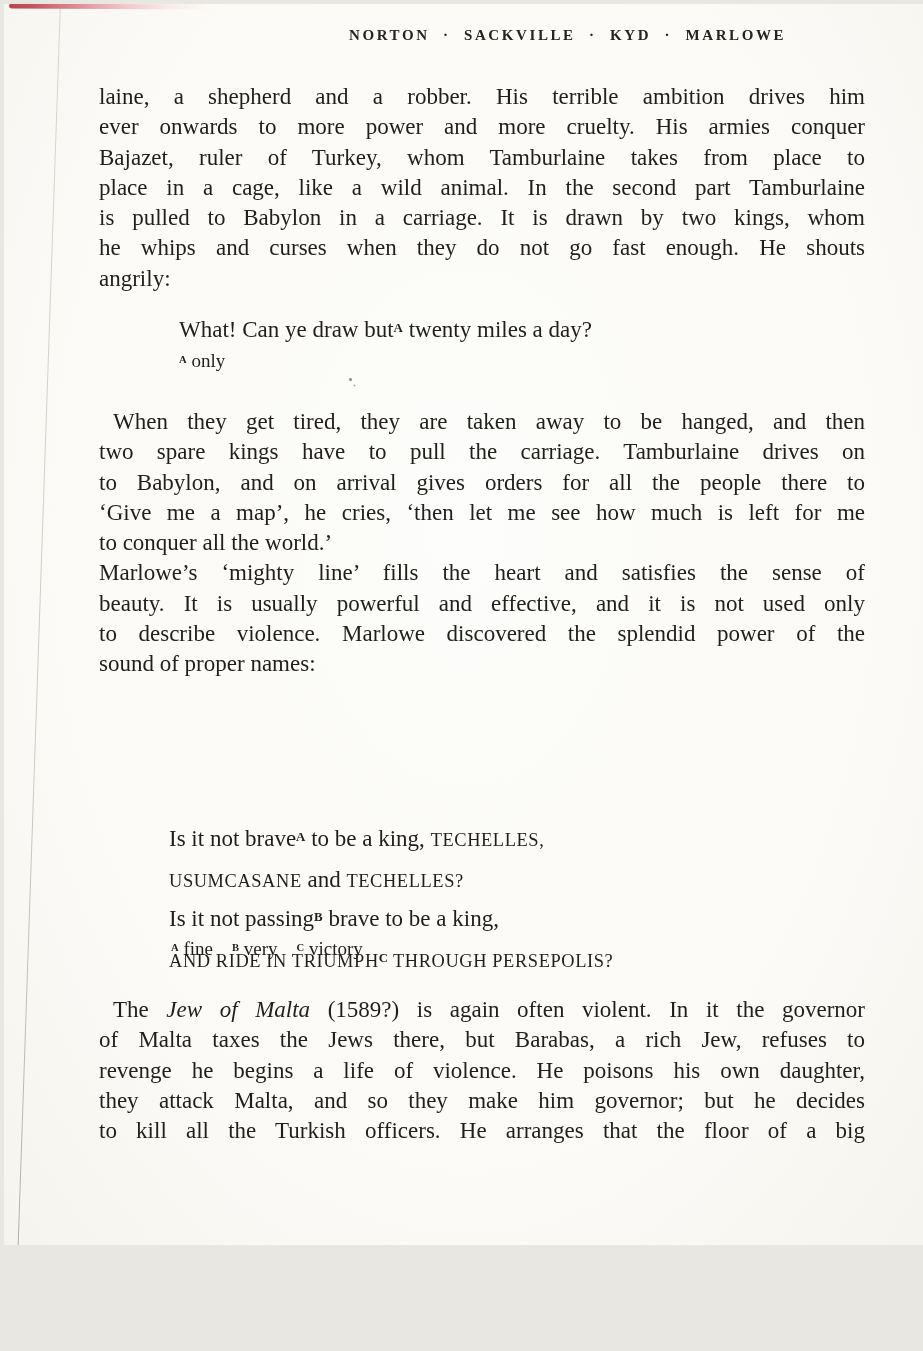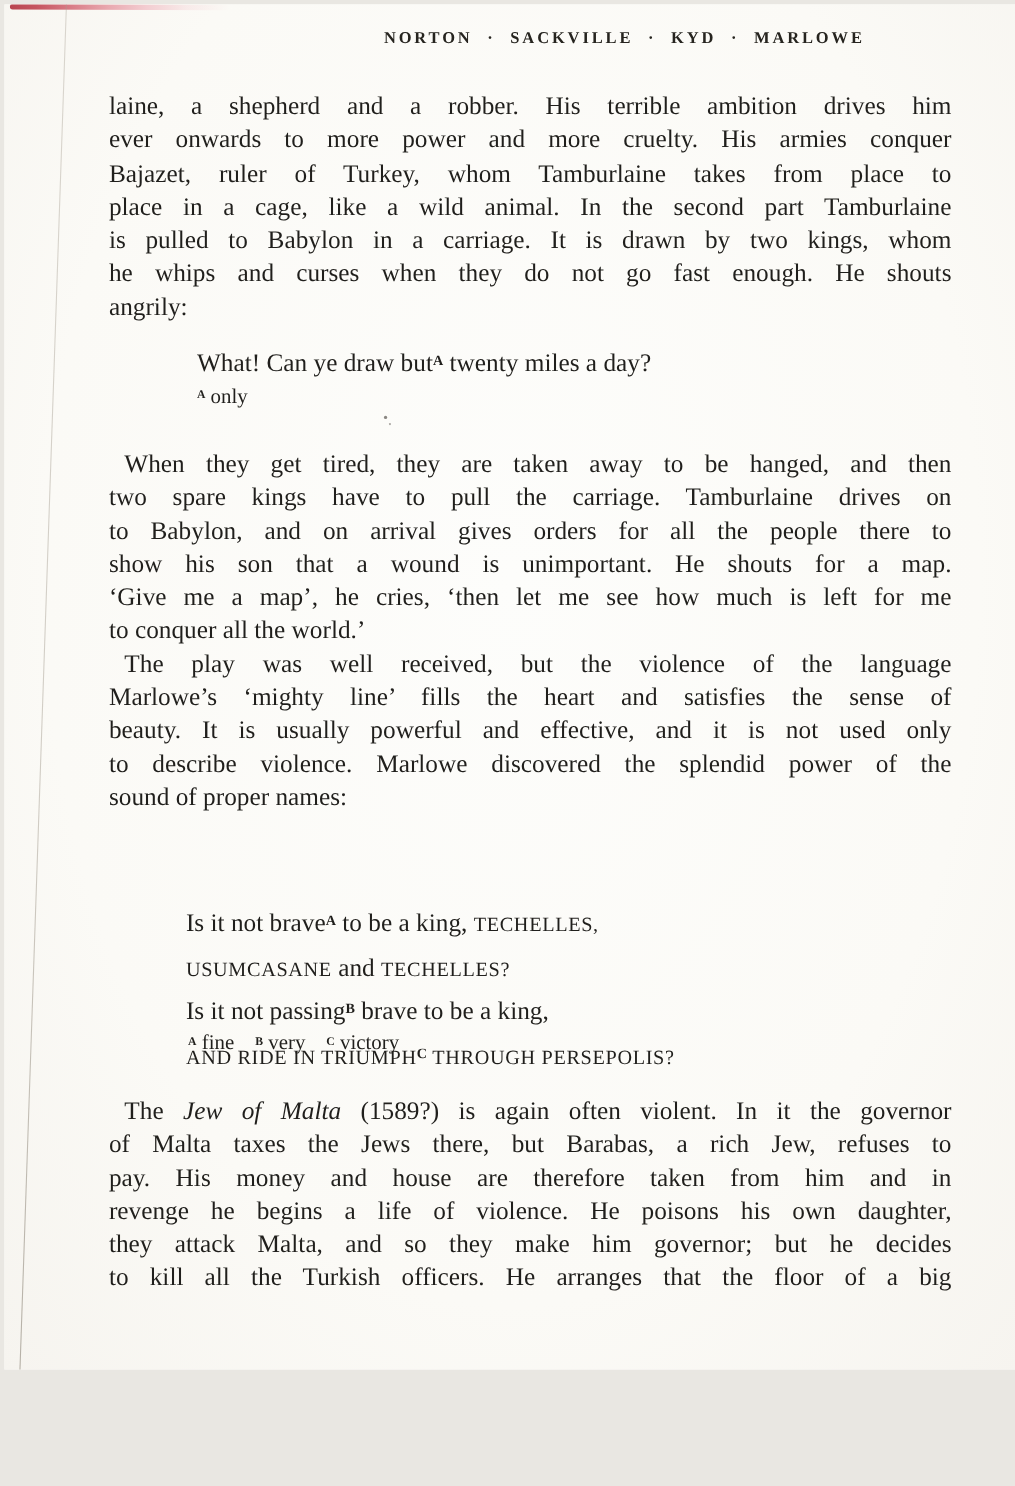--- a/index.html
+++ b/index.html
@@ -98,45 +98,42 @@
     </div>
 
   <div id="quote1-fn" class="tblock free">
       <div class="line"><span class="sup">A</span><span> only</span></div>
     </div>
 
   <div id="p2p3" class="tblock para">
       <div class="line ind"><span>When they get tired, they are taken away to be hanged, and then</span></div>
       <div class="line"><span>two spare kings have to pull the carriage. Tamburlaine drives on</span></div>
       <div class="line"><span>to Babylon, and on arrival gives orders for all the people there to</span></div>
-      <div class="line"><span>show his son that a wound is unimportant. He shouts for a map.</span></div>
       <div class="line"><span>‘Give me a map’, he cries, ‘then let me see how much is left for me</span></div>
       <div class="line last"><span>to conquer all the world.’</span></div>
-      <div class="line ind"><span>The play was well received, but the violence of the language</span></div>
       <div class="line"><span>Marlowe’s ‘mighty line’ fills the heart and satisfies the sense of</span></div>
       <div class="line"><span>beauty. It is usually powerful and effective, and it is not used only</span></div>
       <div class="line"><span>to describe violence. Marlowe discovered the splendid power of the</span></div>
       <div class="line last"><span>sound of proper names:</span></div>
     </div>
 
   <div id="verse" class="tblock free">
       <div class="line"><span>Is it not brave</span><span class="sup">A</span><span> to be a king, </span><span class="sc">TECHELLES,</span></div>
       <div class="line"><span class="sc">USUMCASANE</span><span> and </span><span class="sc">TECHELLES?</span></div>
       <div class="line"><span>Is it not passing</span><span class="sup">B</span><span> brave to be a king,</span></div>
       <div class="line"><span class="sc">AND RIDE IN TRIUMPH</span><span class="sup">C</span><span class="sc"> THROUGH PERSEPOLIS?</span></div>
     </div>
 
   <div id="verse-fn" class="tblock free">
       <div class="line"><span class="sup">A</span><span> fine </span><span class="sup">B</span><span> very </span><span class="sup">C</span><span> victory</span></div>
     </div>
 
   <div id="p4" class="tblock para">
       <div class="line ind"><span>The </span><span class="it">Jew of Malta</span><span> (1589?) is again often violent. In it the governor</span></div>
       <div class="line"><span>of Malta taxes the Jews there, but Barabas, a rich Jew, refuses to</span></div>
-      <div class="line"><span>pay. His money and house are therefore taken from him and in</span></div>
       <div class="line"><span>revenge he begins a life of violence. He poisons his own daughter,</span></div>
       <div class="line"><span>they attack Malta, and so they make him governor; but he decides</span></div>
       <div class="line"><span>to kill all the Turkish officers. He arranges that the floor of a big</span></div>
     </div>
 
   <div class="page-number">37</div>
 
   <div class="speck"></div>
   <div class="bottom-shadow"></div>
   <div class="corner-wedge"></div>

